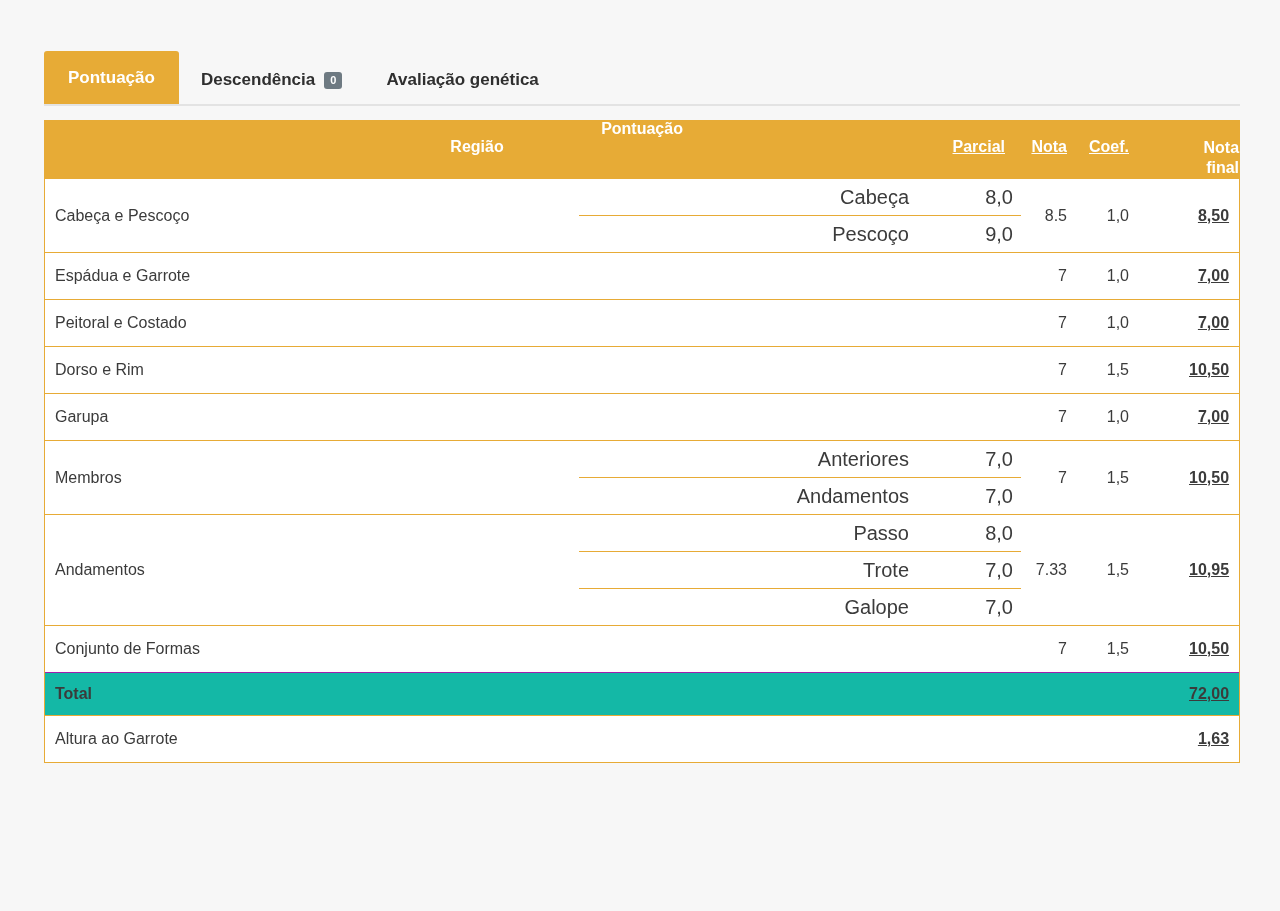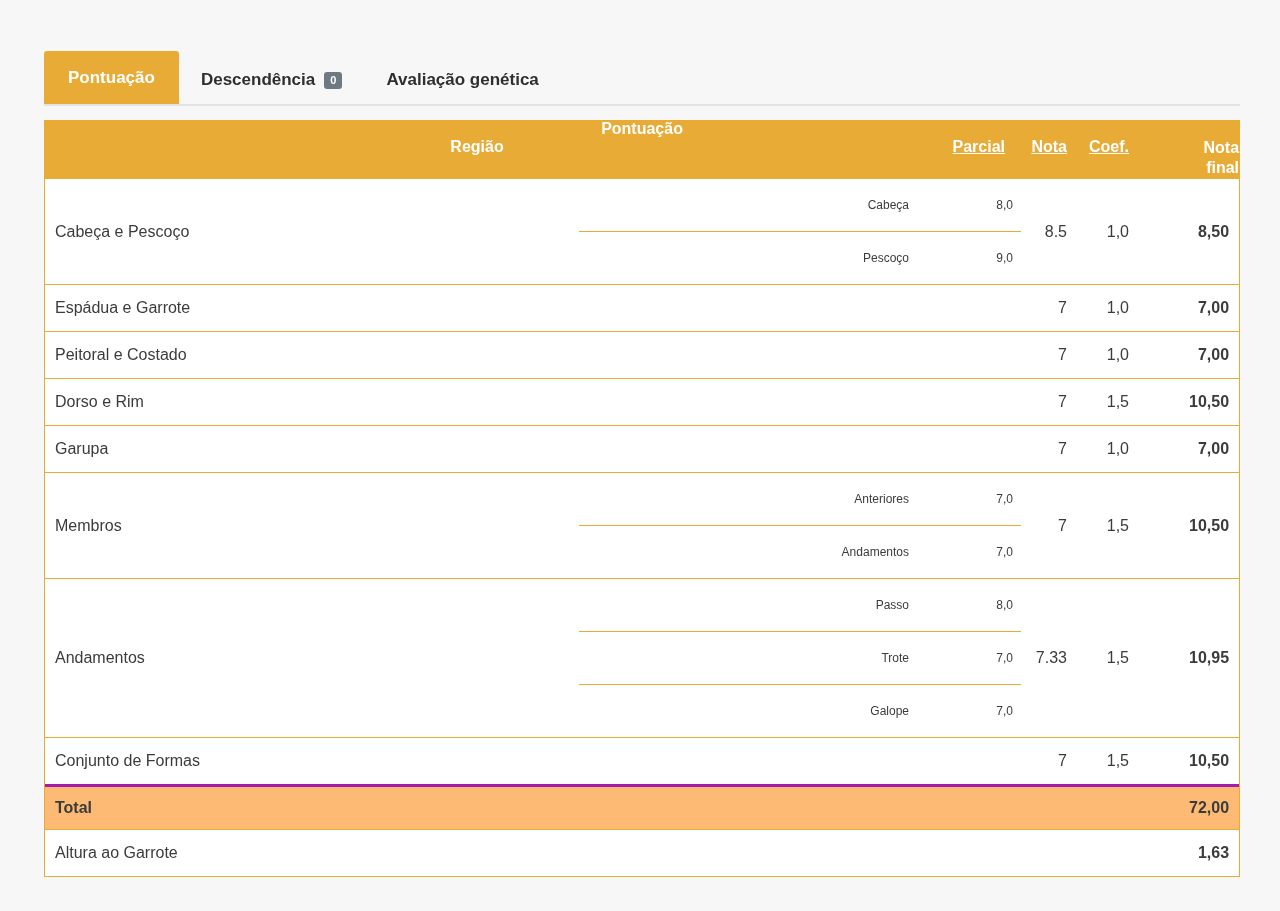--- a/index.html
+++ b/index.html
@@ -132,58 +132,59 @@
     text-align: right;
     vertical-align: middle;
     padding-right: 0;
   }
   .num.coef { padding-right: 0; }
   .final {
     text-align: right;
     font-weight: bold;
     padding-right: 10px;
     vertical-align: middle;
+    text-decoration: underline;
   }
   .simple-row td { height: 46px; }
 
   
   table.sub {
     width: 100%;
     border-collapse: collapse;
     table-layout: fixed;
   }
   table.sub td {
     border: none;
-    font-size: 12px;
-    height: 52px;
+    font-size: 20px;
+    height: 36px;
   }
   table.sub tr + tr td {
     border-top: 1px solid #e7ab36;
   }
   table.sub td.s-name {
     text-align: right;
     padding-right: 8px;
     width: 330px;
   }
   table.sub td.s-val {
     text-align: right;
     padding-right: 8px;
     width: 96px;
   }
   td.nested-holder {
     padding: 0;
     vertical-align: middle;
   }
 
   .total-row td {
-    background: #fdba74;
+    background: #14b8a6;
     color: #3b3b3b;
     font-weight: bold;
     height: 42px;
-    border-top: 3px solid #a21caf;
+    border-top: 1px solid #a21caf;
   }
   .total-row td.label { padding-left: 10px; }
   .total-row td.final { color: #3b3b3b; }
 
   .altura-row td { height: 46px; }
   .altura-row td.label { padding-left: 10px; }
 </style>
 </head>
 <body>
 

